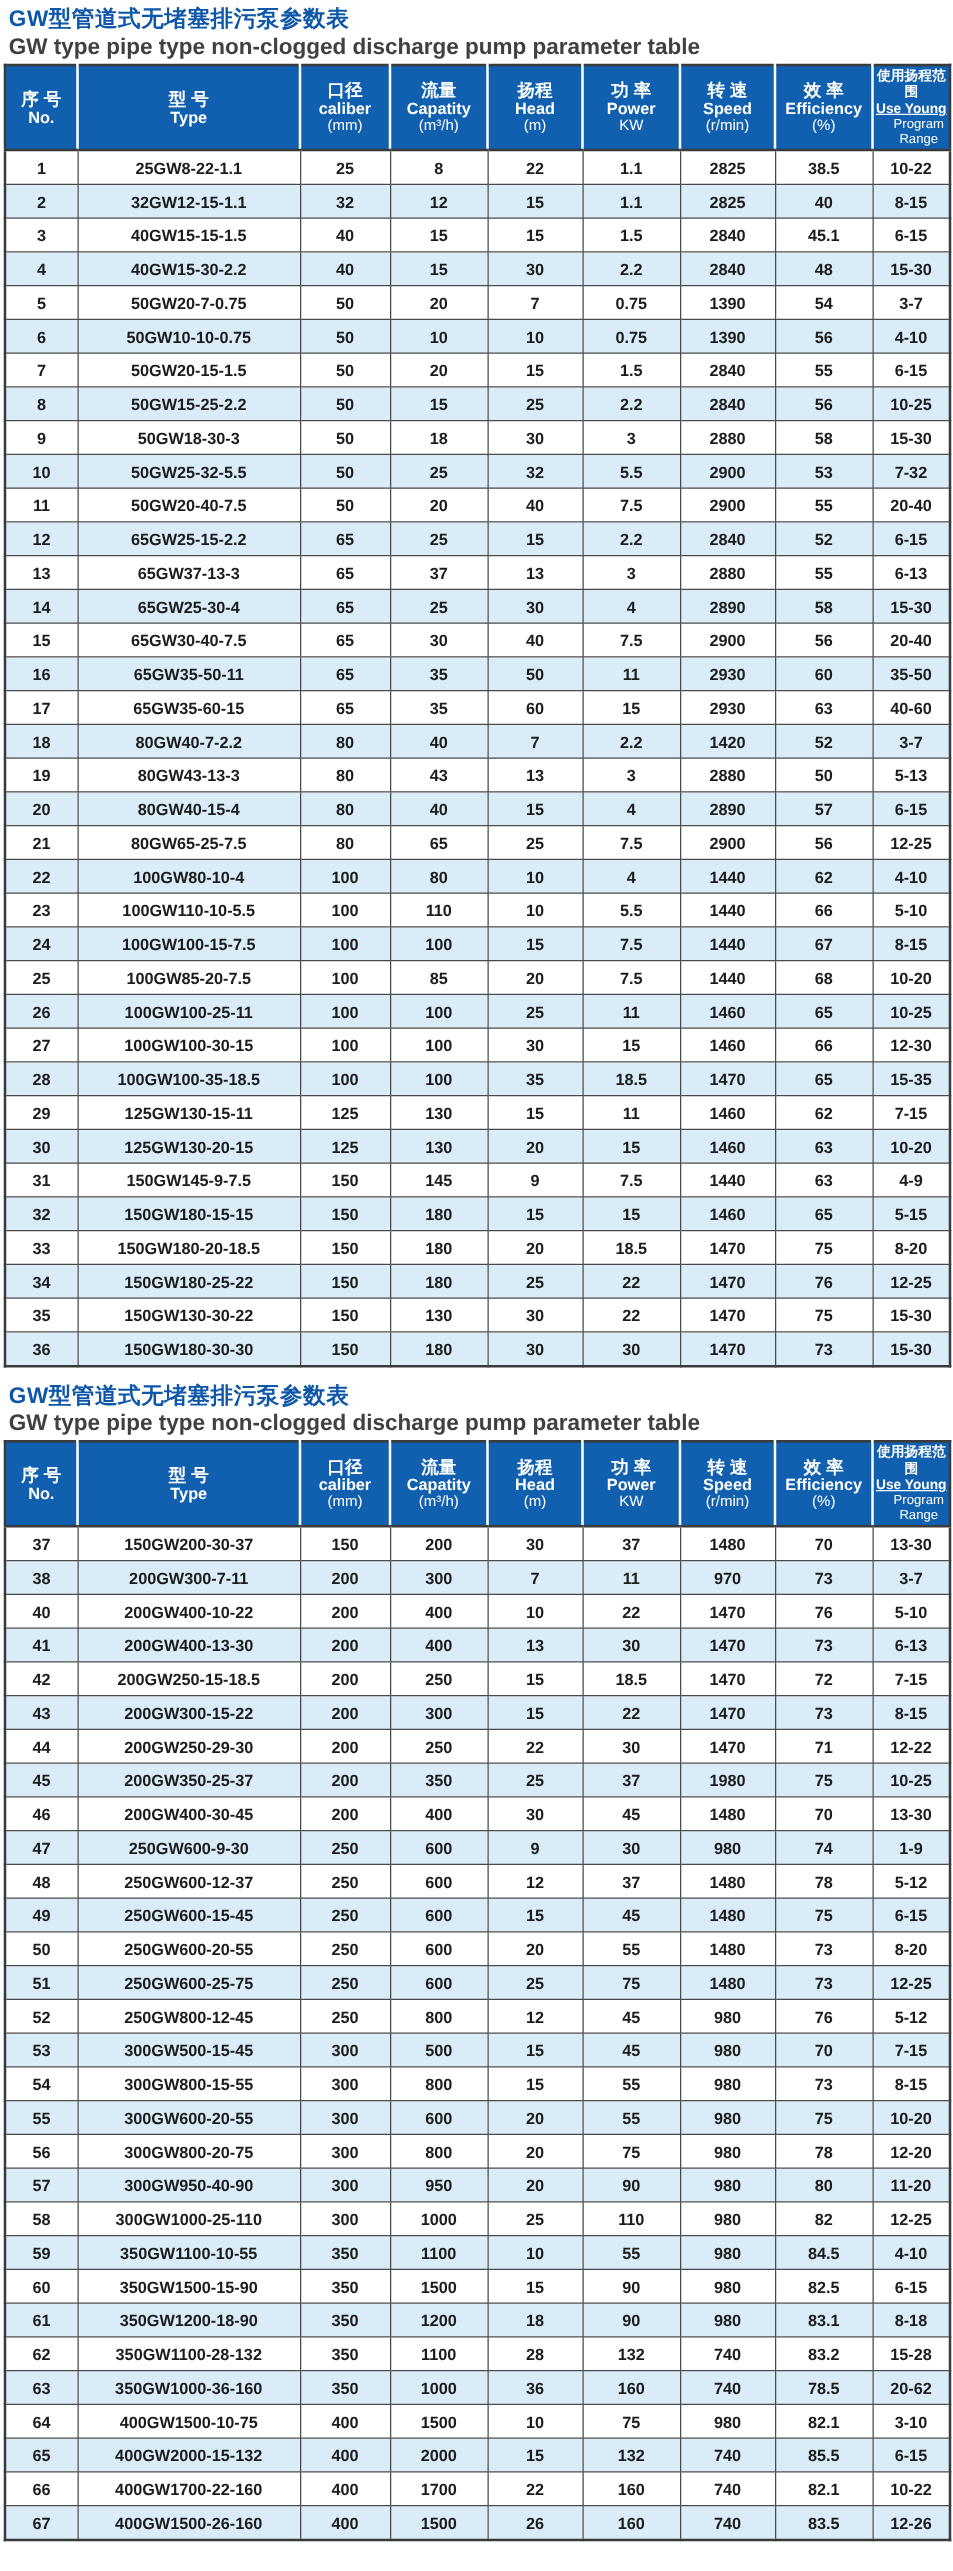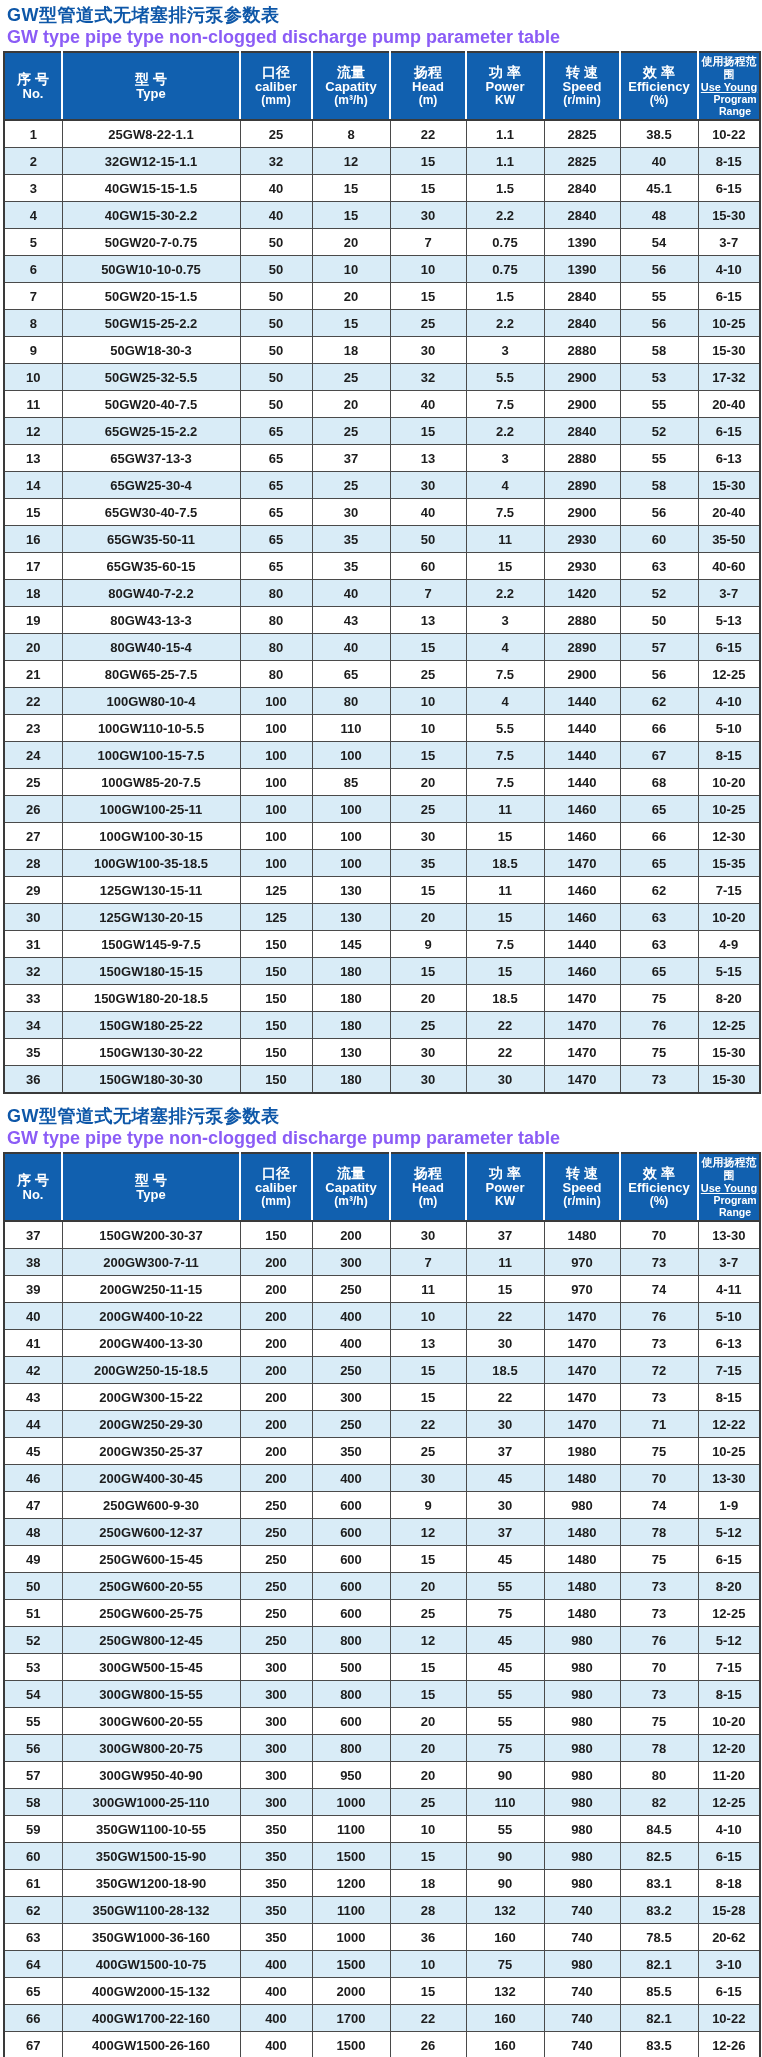--- a/index.html
+++ b/index.html
@@ -17,21 +17,21 @@
   .section { margin-bottom: 10px; }
   .title-zh {
     color: #0e57a8;
     font-weight: bold;
     font-size: 18px;
     line-height: 21px;
     padding: 2px 4px 0 4px;
     letter-spacing: 0.5px;
   }
   .title-en {
-    color: #8b5cf6;
+    color: #404040;
     font-weight: bold;
     font-size: 18px;
     line-height: 22px;
     padding: 0 4px 3px 4px;
   }
   table.pump {
     border-collapse: collapse;
     table-layout: fixed;
     width: 756px;
     border: 2px solid #3a3a3a;
@@ -43,21 +43,21 @@
     vertical-align: middle;
     text-align: center;
     height: 44px;
     padding: 2px 1px;
     border-right: 2px solid #ffffff;
     border-bottom: 2px solid #3a3a3a;
   }
   table.pump thead th:last-child { border-right: none; }
   .h-zh   { font-size: 14px; line-height: 15px; }
   .h-en   { font-size: 13px; line-height: 14px; }
-  .h-unit { font-size: 12px; line-height: 13px; font-weight: bold; }
+  .h-unit { font-size: 12px; line-height: 13px; font-weight: normal; }
   th.col-range .h-zh   { font-size: 11px; line-height: 13px; }
   th.col-range .h-en   { font-size: 11px; line-height: 12px; text-decoration: underline; }
   th.col-range .h-unit { font-size: 10.5px; line-height: 12px; padding-left: 12px; }
   table.pump tbody td {
     border: 1px solid #4a4a4a;
     height: 26px;
     text-align: center;
     vertical-align: middle;
     font-size: 13px;
     font-weight: bold;
@@ -238,21 +238,21 @@
           </tr>
           <tr>
             <td>10</td>
             <td>50GW25-32-5.5</td>
             <td>50</td>
             <td>25</td>
             <td>32</td>
             <td>5.5</td>
             <td>2900</td>
             <td>53</td>
-            <td>17-32</td>
+            <td>7-32</td>
           </tr>
           <tr>
             <td>11</td>
             <td>50GW20-40-7.5</td>
             <td>50</td>
             <td>20</td>
             <td>40</td>
             <td>7.5</td>
             <td>2900</td>
             <td>55</td>
@@ -616,31 +616,20 @@
             <td>200GW300-7-11</td>
             <td>200</td>
             <td>300</td>
             <td>7</td>
             <td>11</td>
             <td>970</td>
             <td>73</td>
             <td>3-7</td>
           </tr>
           <tr>
-            <td>39</td>
-            <td>200GW250-11-15</td>
-            <td>200</td>
-            <td>250</td>
-            <td>11</td>
-            <td>15</td>
-            <td>970</td>
-            <td>74</td>
-            <td>4-11</td>
-          </tr>
-          <tr>
             <td>40</td>
             <td>200GW400-10-22</td>
             <td>200</td>
             <td>400</td>
             <td>10</td>
             <td>22</td>
             <td>1470</td>
             <td>76</td>
             <td>5-10</td>
           </tr>

